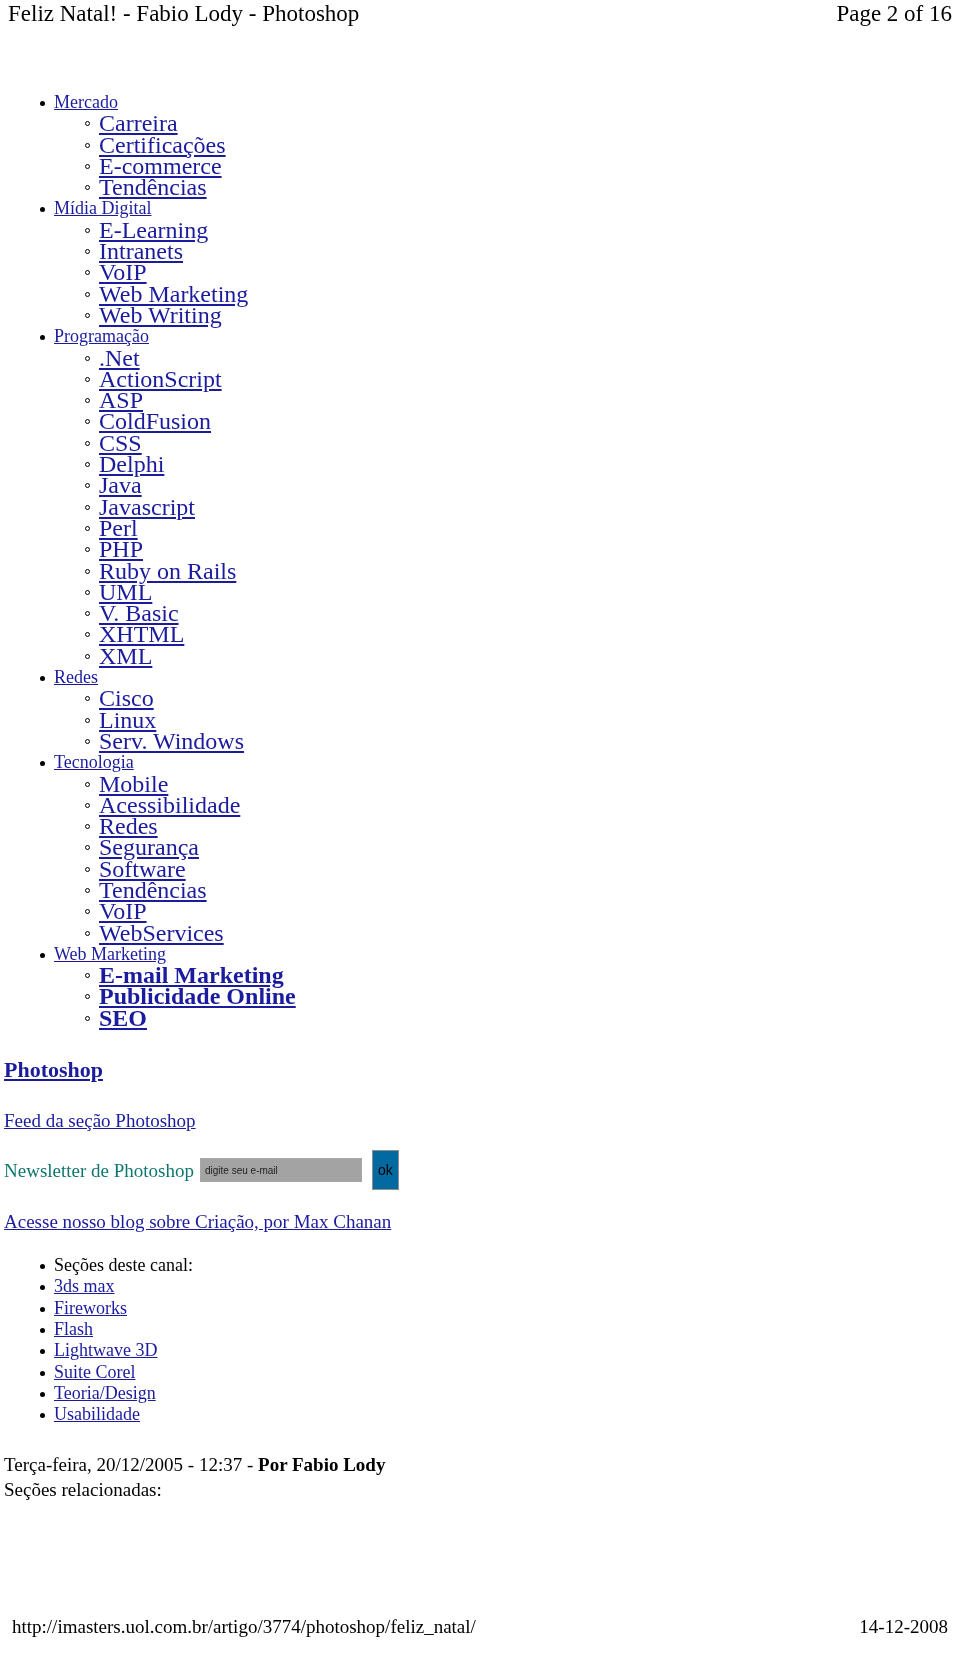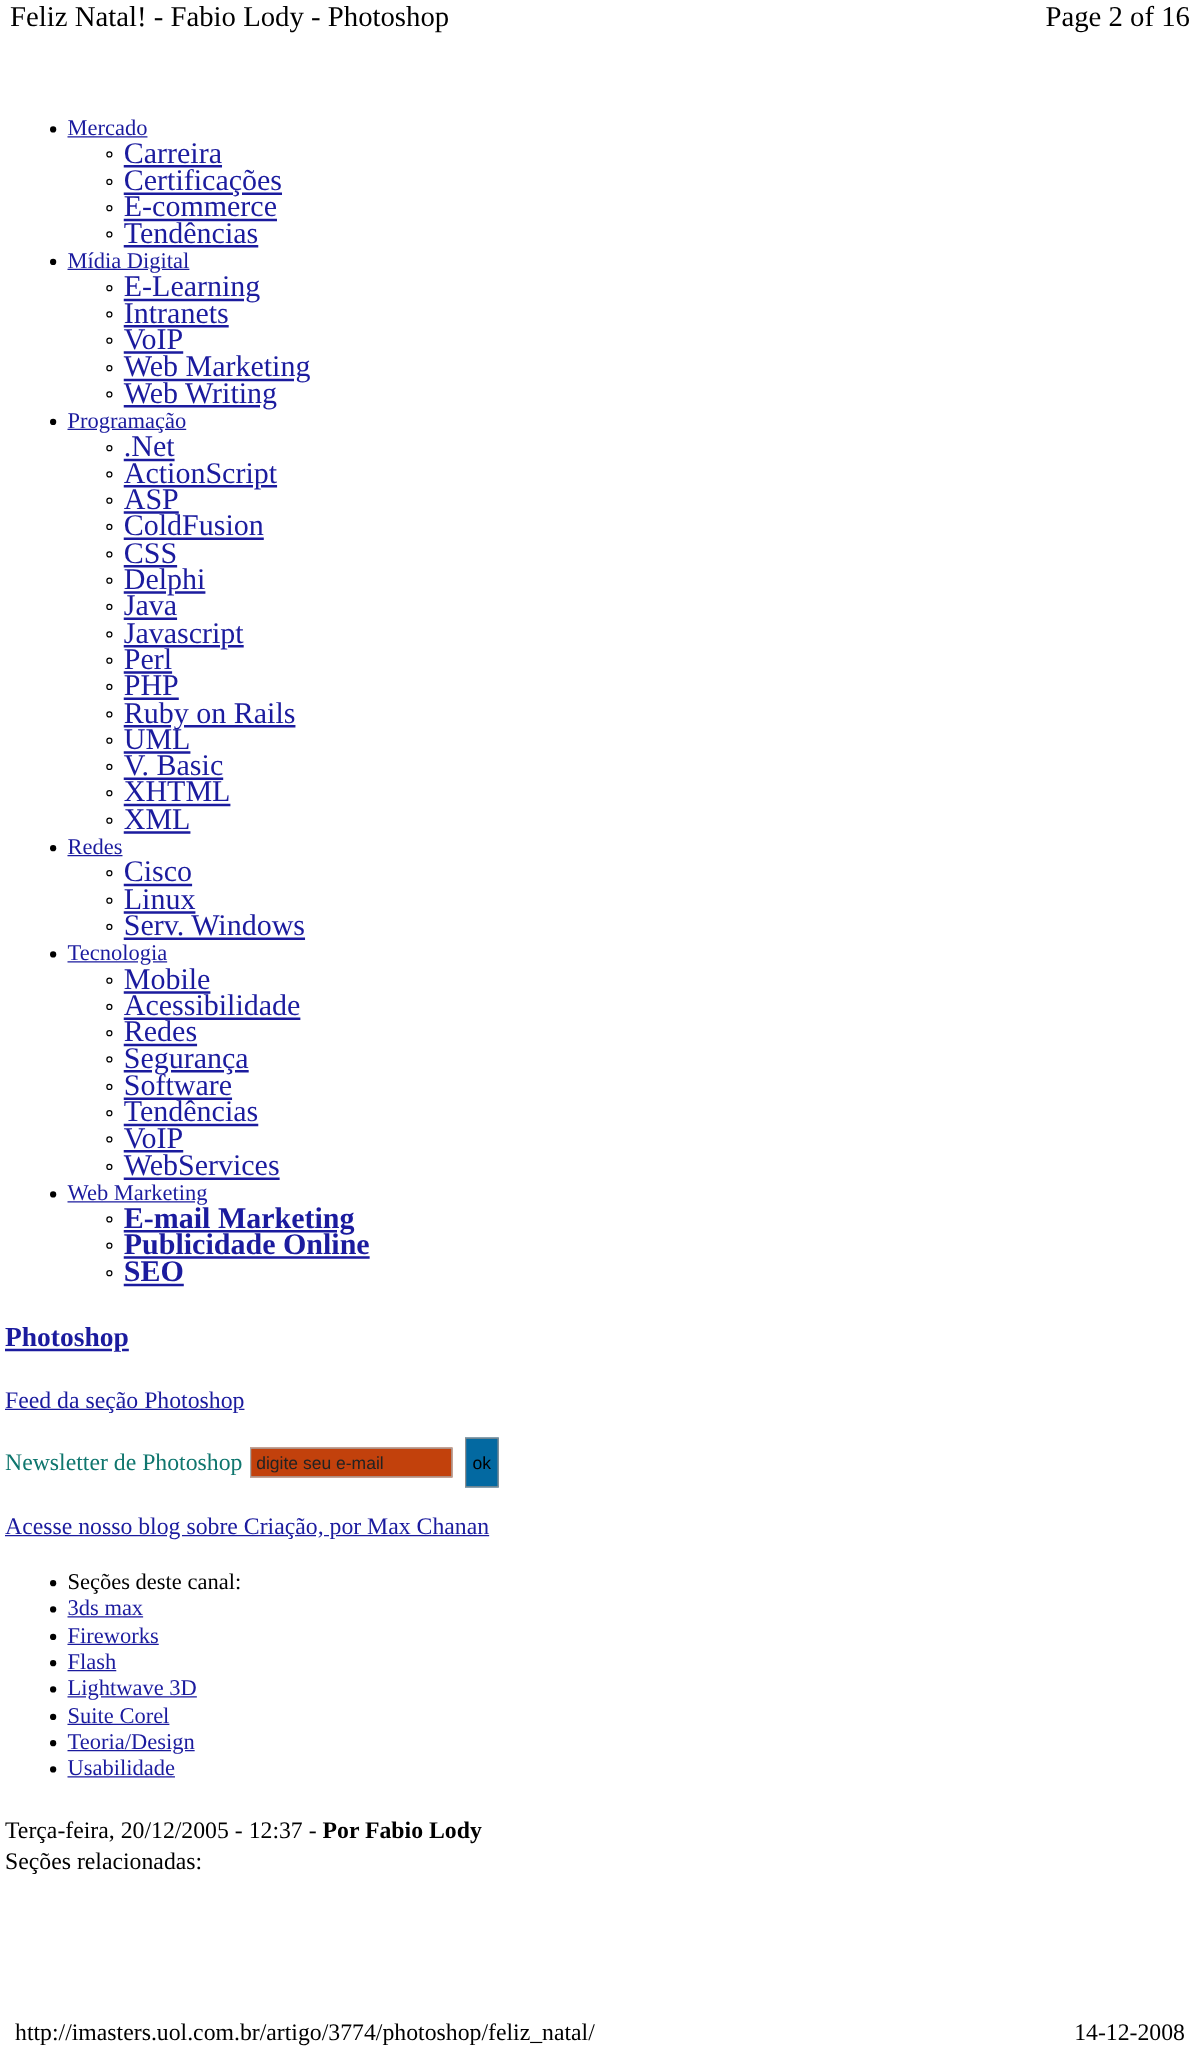--- a/index.html
+++ b/index.html
@@ -123,23 +123,23 @@
     line-height: 23px;
     color: #0f766e;
     white-space: nowrap;
     margin-right: 6px;
   }
   .newsletter-input {
     width: 162px;
     height: 24px;
     box-sizing: border-box;
     border: 1px solid #a8a8a8;
-    background: #c2410c;
+    background: #a3a3a3;
     font-family: "Liberation Sans", "DejaVu Sans", sans-serif;
-    font-size: 14px;
+    font-size: 10px;
     color: #222222;
     padding: 0 4px;
     outline: none;
   }
   .newsletter-ok {
     margin-left: 10px;
     min-width: 26px;
     height: 40px;
     box-sizing: border-box;
     border: 1px solid #8e8e8e;

